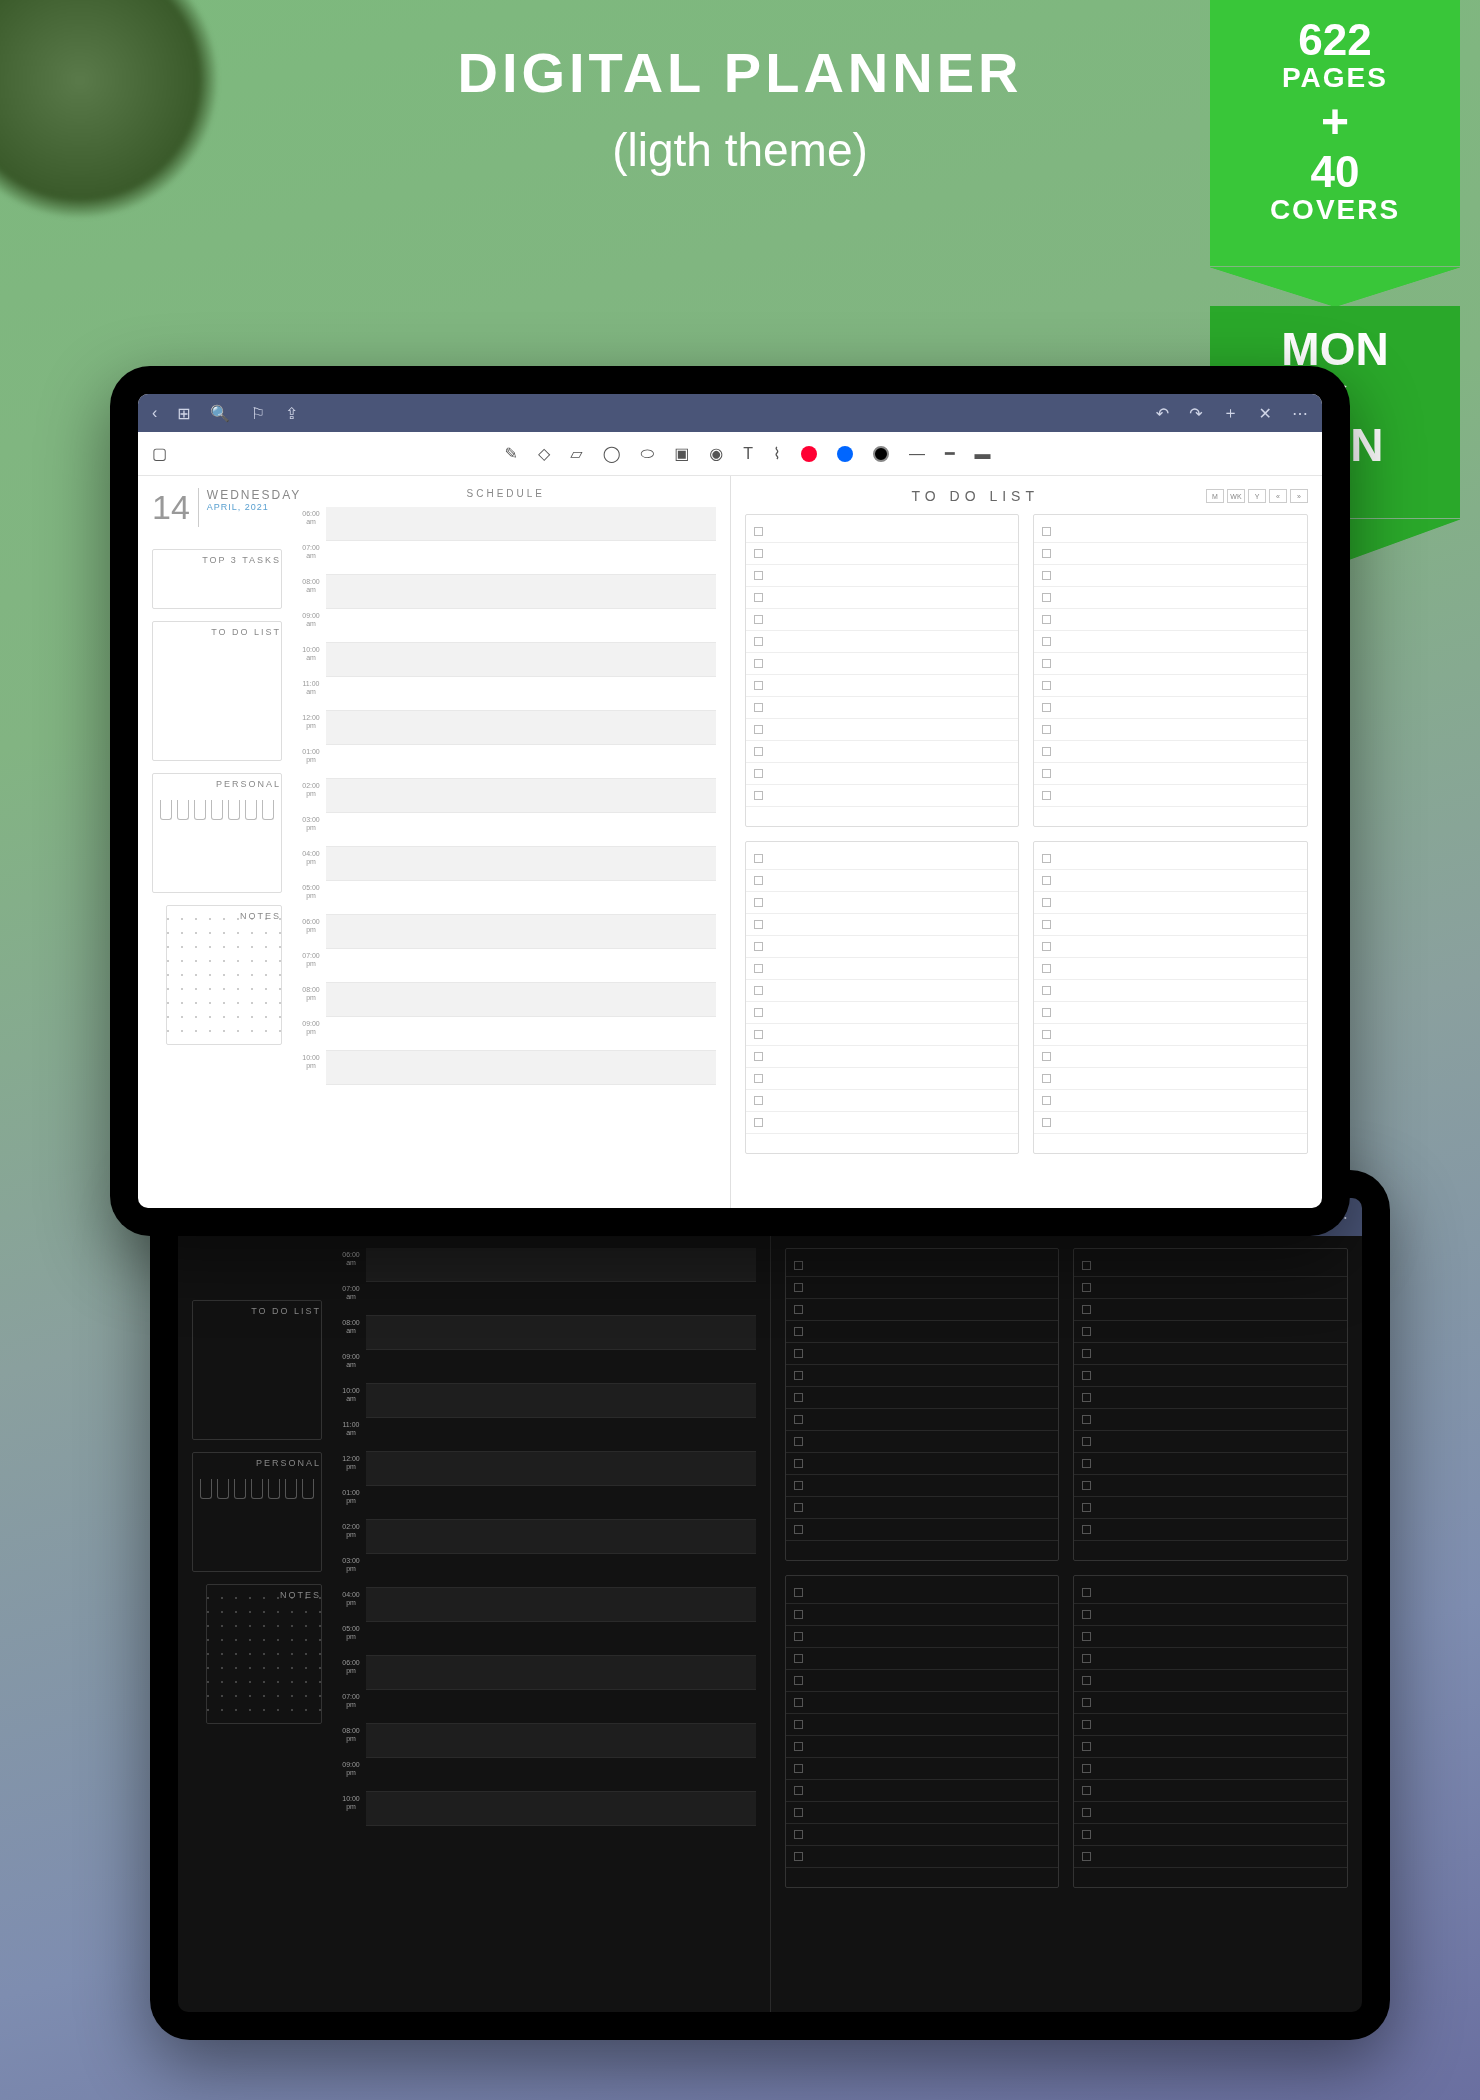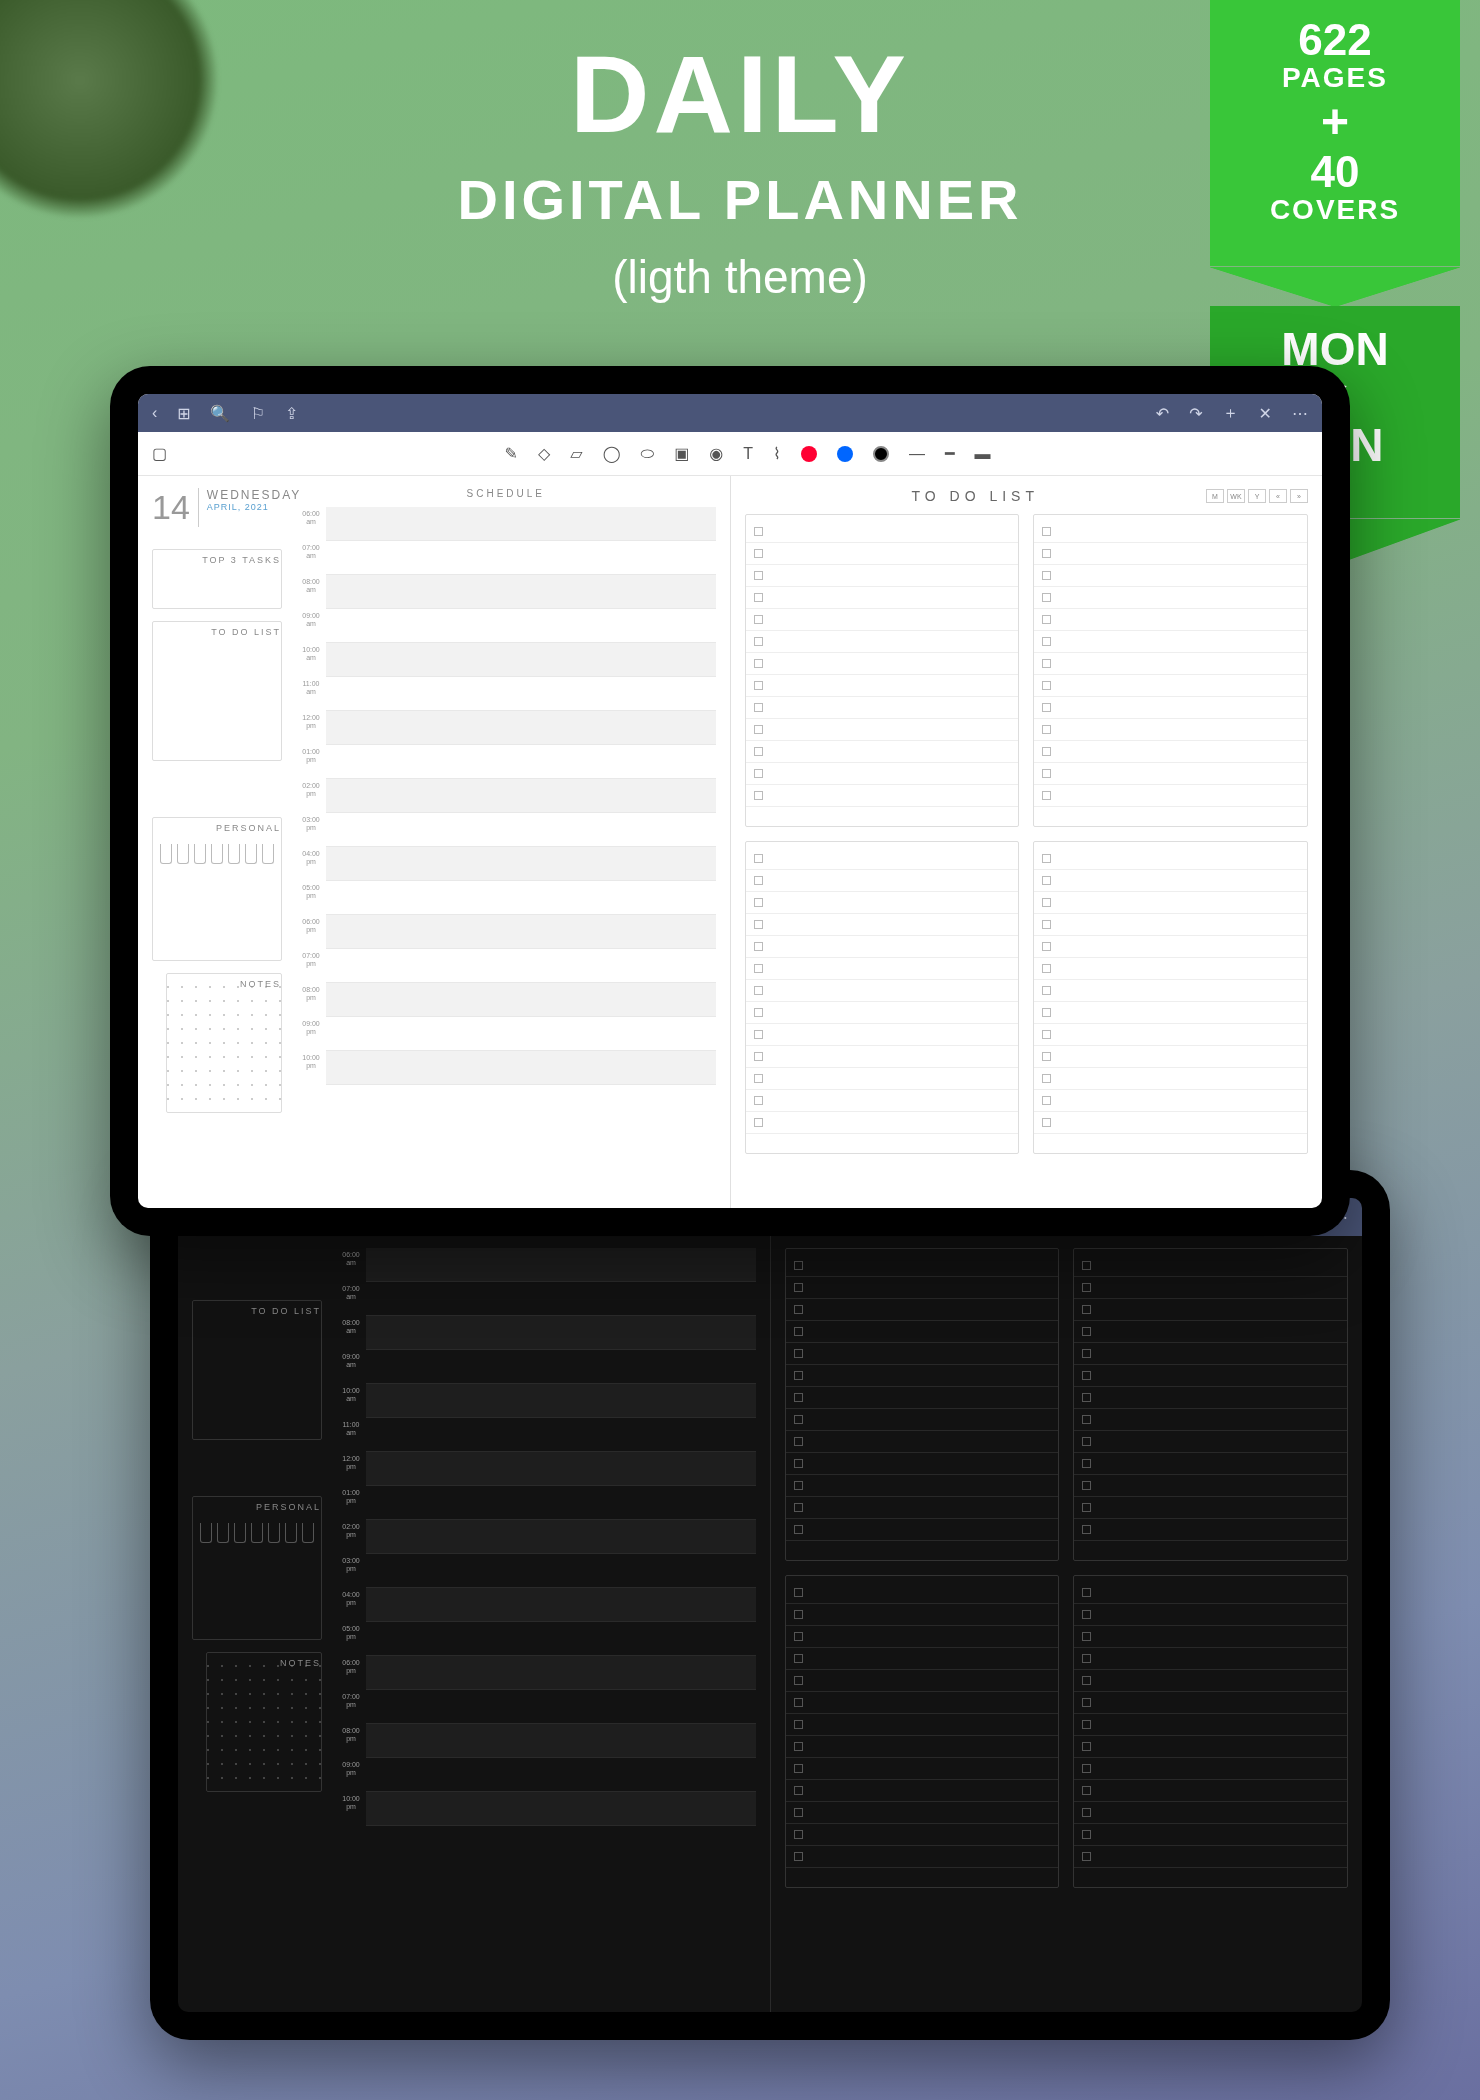--- a/index.html
+++ b/index.html
@@ -55,21 +55,21 @@
 .date-m { font-size:9px; color:#5aa0d0; letter-spacing:1px; }
 
 .cols { display:flex; gap:14px; }
 .c-l { width:130px; display:flex; flex-direction:column; gap:12px; }
 .c-r { flex:1; }
 .box { border:1px solid #ddd; border-radius:2px; }
 .t-dark .box { border-color:#333; }
 .box-title { text-align:right; font-size:9px; letter-spacing:2px; color:#888; padding:5px 0; }
 .tasks { height:60px; }
 .todo-s { height:140px; }
-.personal { height:144px;margin-top:44px; }
+.personal { height:120px; }
 .water { display:flex; justify-content:space-around; padding:6px 4px; }
 .glass { width:12px; height:20px; border:1px solid #bbb; border-top:none; border-radius:0 0 3px 3px; }
 .t-dark .glass{border-color:#555;}
 .notes-box { height:140px; background-image:radial-gradient(circle,#ccc 1px,transparent 1px); background-size:14px 14px; background-position:8px 20px;margin-left:14px; }
 .t-dark .notes-box { background-image:radial-gradient(circle,#444 1px,transparent 1px); }
 
 .sched-h { text-align:center; font-size:10px; letter-spacing:3px; color:#888; margin-bottom:8px; }
 .sched-row { display:flex; height:34px; }
 .sched-row:nth-child(odd) .sched-cell { background:#f2f2f2; }
 .t-dark .sched-row:nth-child(odd) .sched-cell { background:#1e1e1e; }
@@ -89,21 +89,20 @@
 .t-dark .todo-line{border-color:#282828;}
 .cb { width:9px; height:9px; border:1px solid #bbb; flex-shrink:0; }
 .t-dark .cb{border-color:#555;}
 </style>
 </head>
 <body>
 
 <div class="plant"></div>
 
 <div class="header">
-  <h1>DAILY</h1>
   <h2>DIGITAL PLANNER</h2>
   <h3>(ligth theme)</h3>
 </div>
 
 <div class="ribbon">
   <div class="ribbon-top">
     <div class="rb-big">622</div>
     <div class="rb-sm">PAGES</div>
     <div class="rb-plus">+</div>
     <div class="rb-big">40</div>

